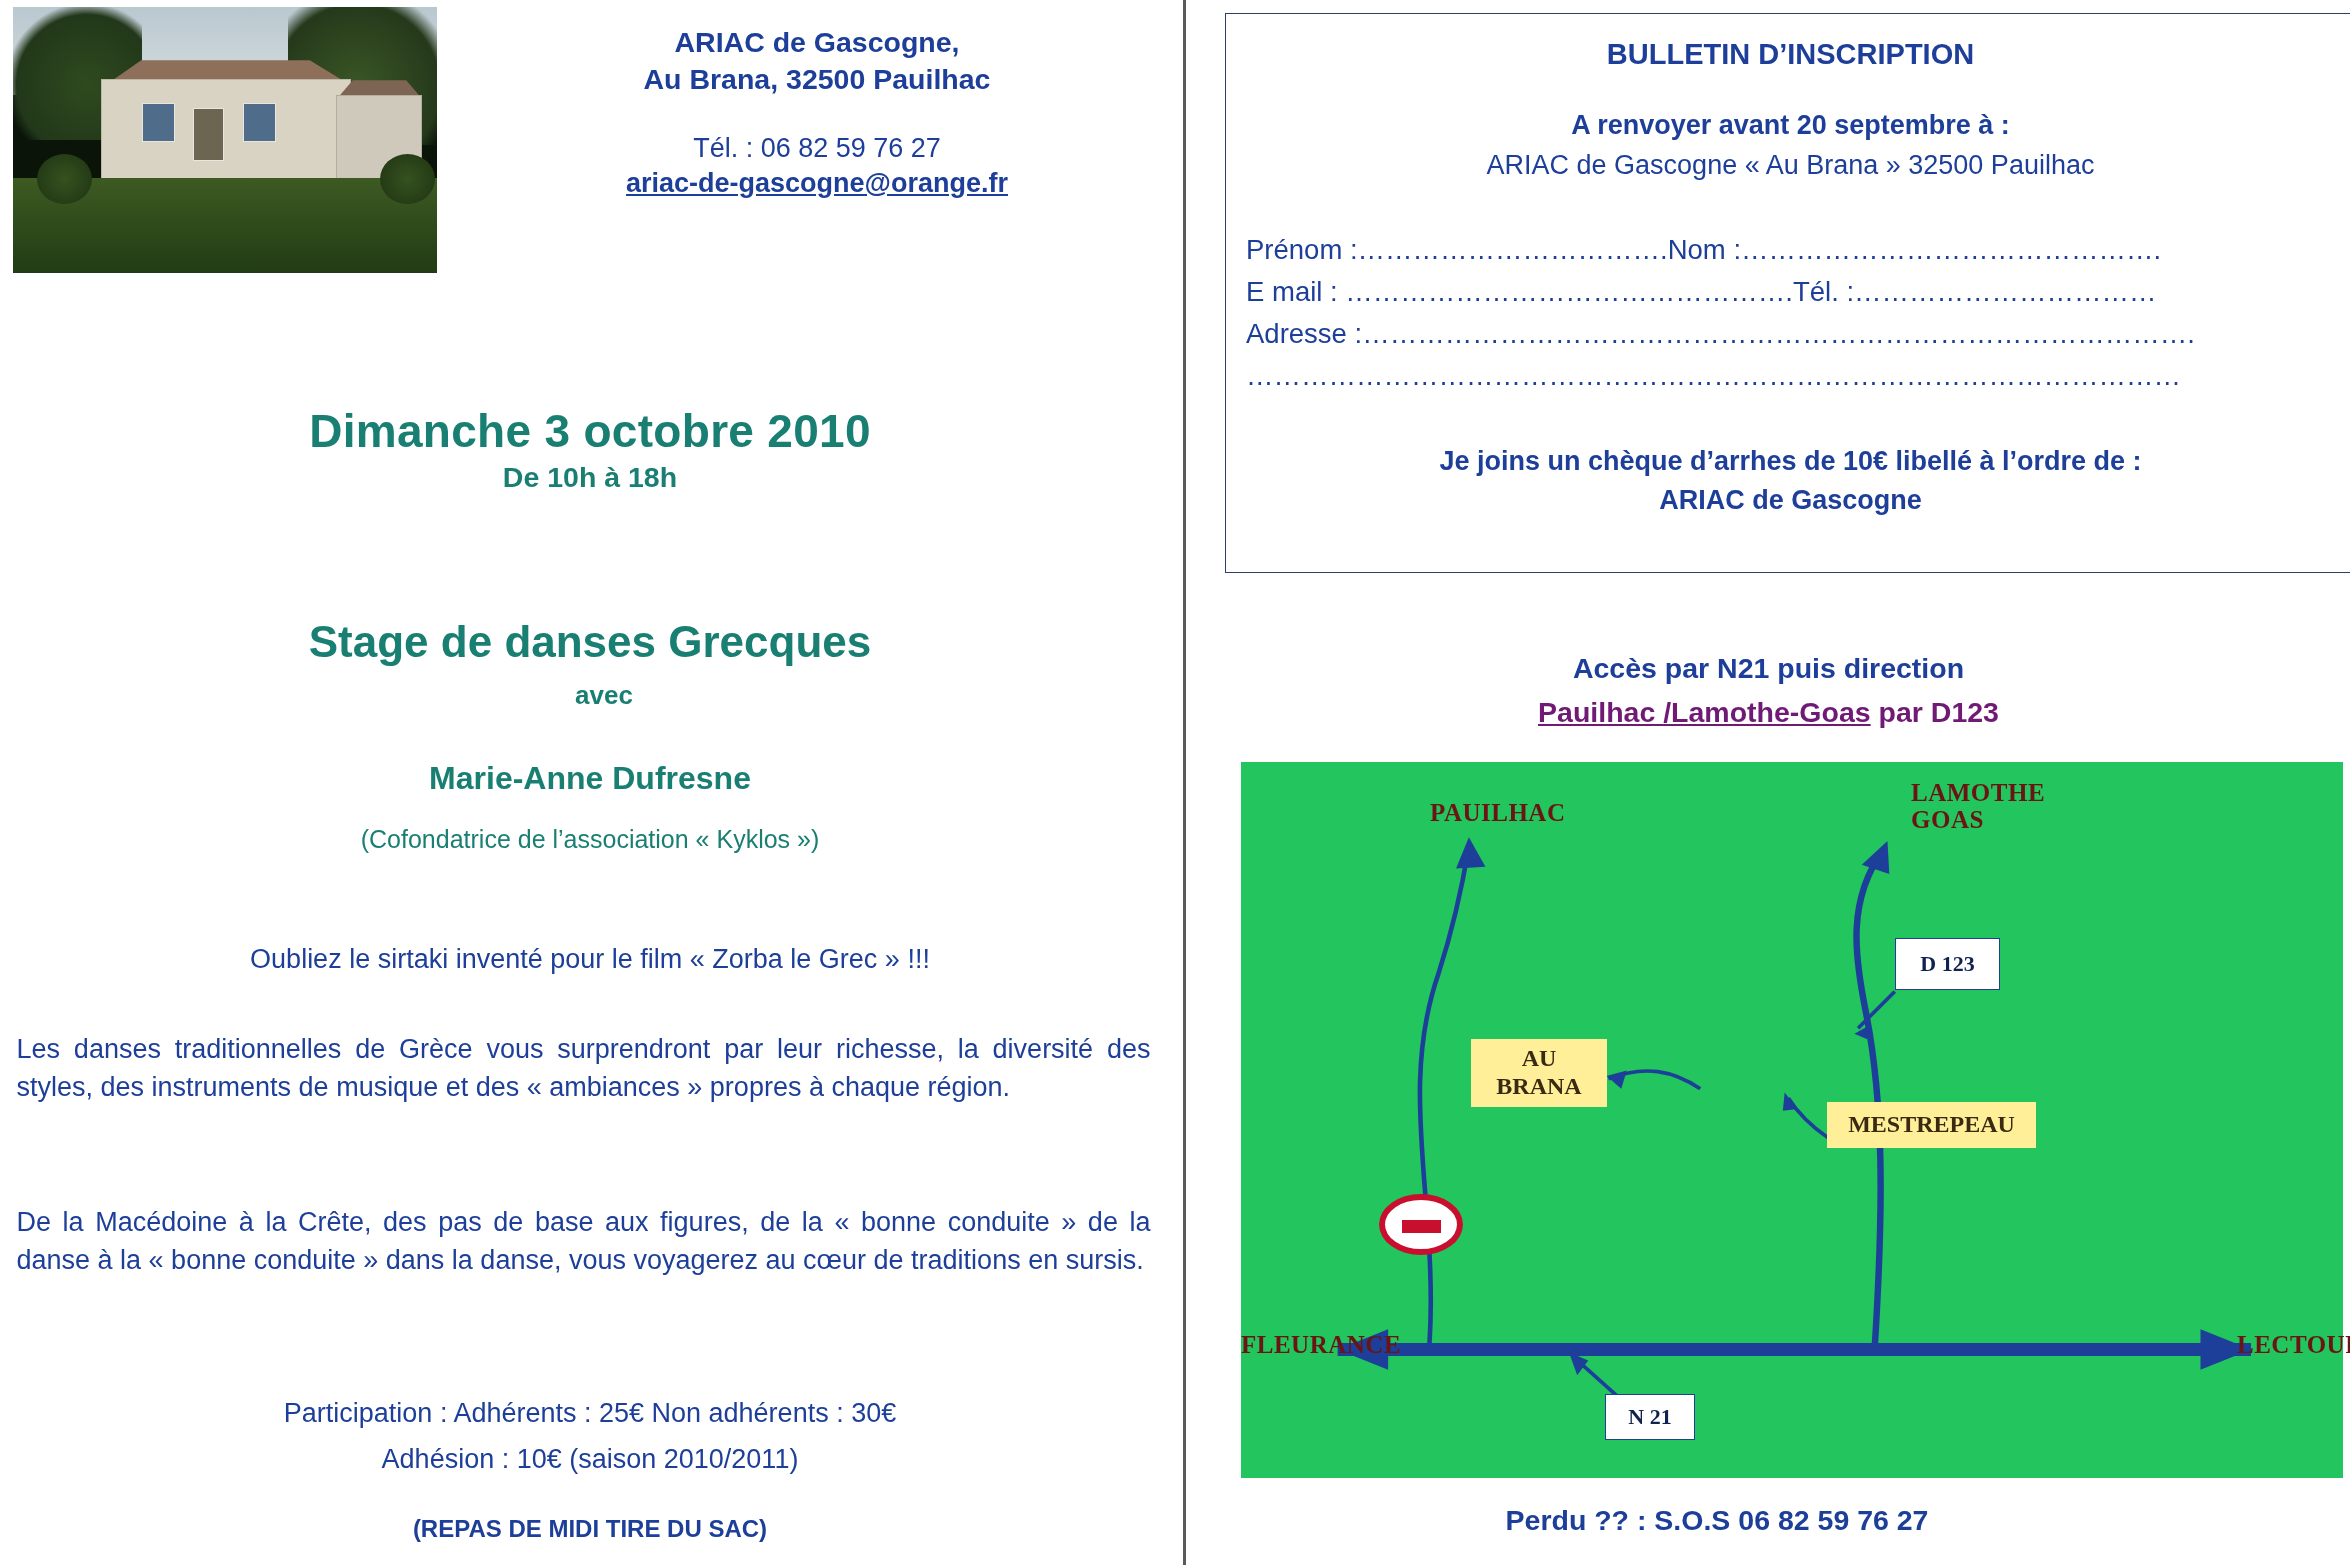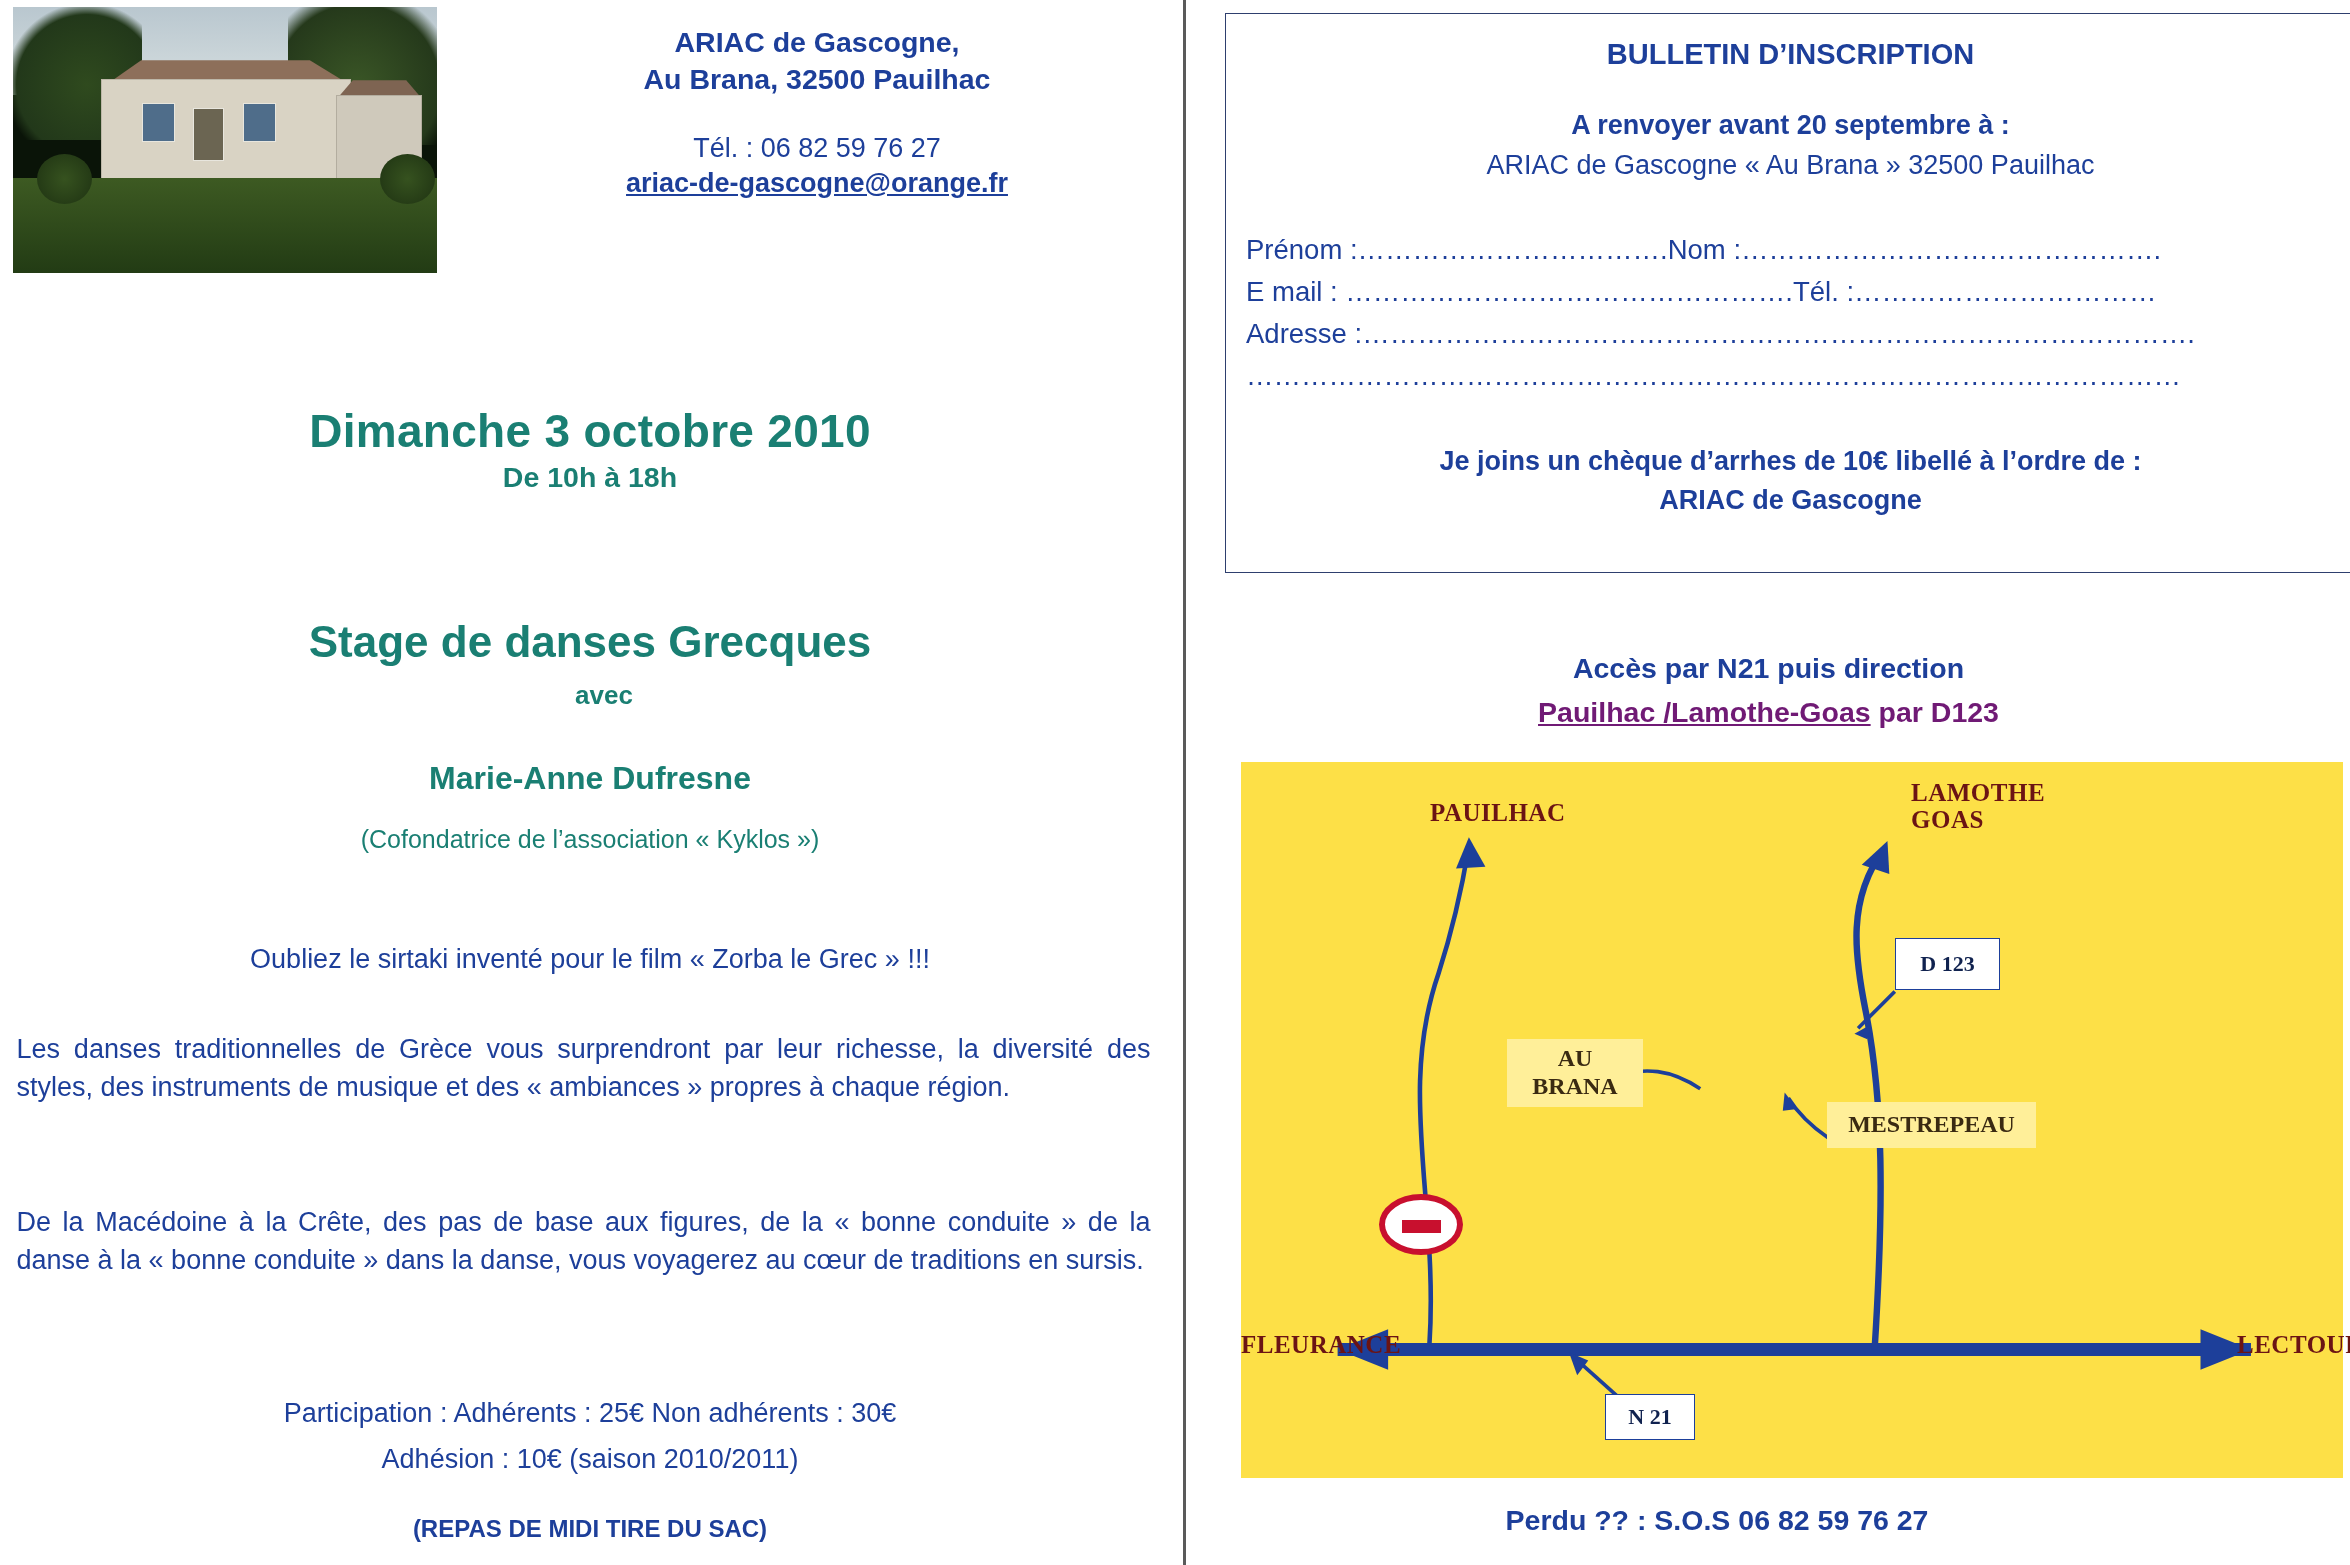--- a/index.html
+++ b/index.html
@@ -291,21 +291,21 @@
     color: #701a75;
   }
   .acces2 u { text-decoration: underline; }
 
   .mapbox {
     position: absolute;
     left: 55px;
     top: 762px;
     width: 1102px;
     height: 716px;
-    background: #fde047;
+    background: #22c55e;
     text-decoration: underline;
   }
   .map-label {
     position: absolute;
     font-family: "Liberation Serif", serif;
     font-weight: bold;
     color: #6b1414;
     font-size: 25px;
     letter-spacing: 0.5px;
   }
@@ -465,21 +465,21 @@
 
       <div class="map-label" style="left:189px; top:37px;">PAUILHAC</div>
       <div class="map-label two-line" style="left:670px; top:16.5px;">LAMOTHE</div>
       <div class="map-label two-line" style="left:670px; top:44px;">GOAS</div>
 
       <div class="map-label" style="left:0px; top:569px;">FLEURANCE</div>
       <div class="map-label" style="left:996px; top:569px;">LECTOURE</div>
 
       <div class="stopsign"></div>
 
-      <div class="yellow-box" style="left:230px; top:277px; width:136px; height:68px;margin-left:36px;">
+      <div class="yellow-box" style="left:230px; top:277px; width:136px; height:68px;">
         <div>
           <div>AU</div>
           <div>BRANA</div>
         </div>
       </div>
 
       <div class="yellow-box" style="left:586px; top:340px; width:209px; height:46px;">MESTREPEAU</div>
 
       <div class="road-box" style="left:654px; top:176px; width:103px; height:50px;">D 123</div>
       <div class="road-box" style="left:364px; top:632px; width:88px; height:44px;">N 21</div>

